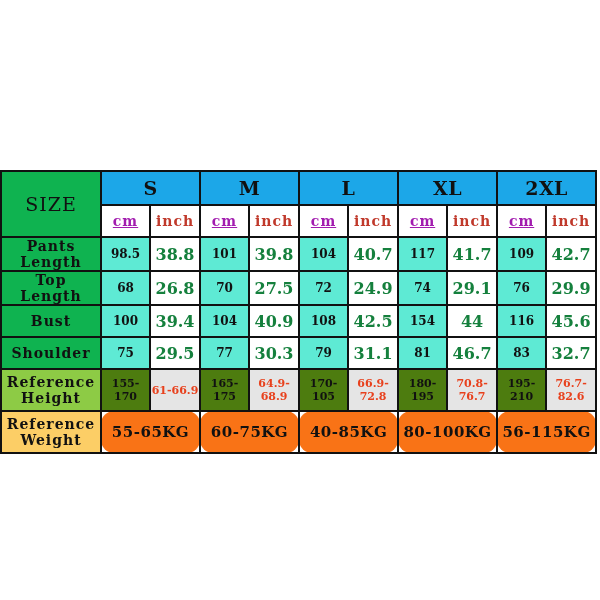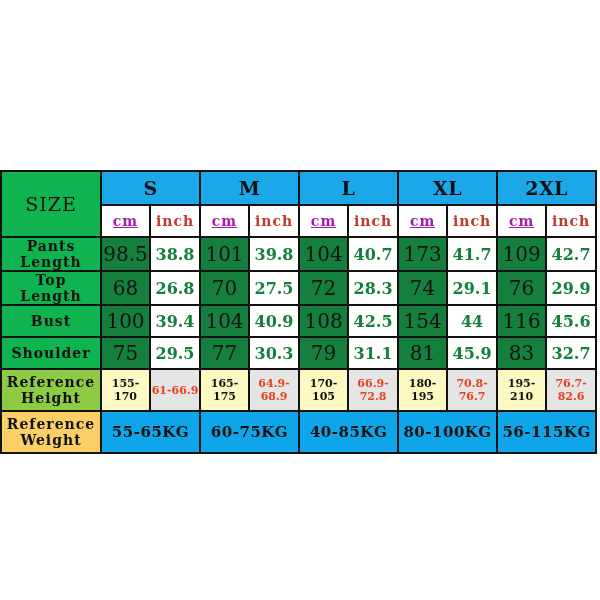--- a/index.html
+++ b/index.html
@@ -84,58 +84,59 @@
     background: #8DCB45;
     line-height: 1.15;
   }
   td.row-label.orange {
     background: #FCCE66;
     line-height: 1.15;
   }
 
   
   td.val-cm {
-    background: #15803d;
-    color: #111111;
-    font-size: 20px;
-    font-weight: normal;
+    background: #5eead4;
+    color: #111111;
+    font-size: 12px;
+    font-weight: bold;
     height: 30px;
   }
   td.val-in {
     background: #ffffff;
     color: #15803d;
     font-size: 16px;
     font-weight: bold;
     height: 30px;
   }
 
   
   td.ref-h-cm {
-    background: #fef9c3;
+    background: #4d7c0f;
     color: #111111;
     font-size: 11px;
     font-weight: bold;
     height: 40px;
   }
   td.ref-h-in {
     background: #e5e5e5;
     color: #E8401C;
     font-size: 11px;
     font-weight: bold;
     height: 40px;
   }
 
   
   td.ref-w {
-    background: #0ea5e9;
+    background: #f97316;
     color: #111111;
     font-size: 15px;
     font-weight: bold;
     letter-spacing: 0.5px;
     height: 40px;
+    border-radius: 13px;
   }
 </style>
 </head>
 <body>
 
 <div id="chart-wrap">
   <table class="size-chart">
     <colgroup>
       <col class="c-label">
       <col class="c-cm">
@@ -174,34 +175,34 @@
       </tr>
 
       <tr>
         <td class="row-label">Pants Length</td>
         <td class="val-cm">98.5</td>
         <td class="val-in">38.8</td>
         <td class="val-cm">101</td>
         <td class="val-in">39.8</td>
         <td class="val-cm">104</td>
         <td class="val-in">40.7</td>
-        <td class="val-cm">173</td>
+        <td class="val-cm">117</td>
         <td class="val-in">41.7</td>
         <td class="val-cm">109</td>
         <td class="val-in">42.7</td>
       </tr>
 
       <tr>
         <td class="row-label">Top Length</td>
         <td class="val-cm">68</td>
         <td class="val-in">26.8</td>
         <td class="val-cm">70</td>
         <td class="val-in">27.5</td>
         <td class="val-cm">72</td>
-        <td class="val-in">28.3</td>
+        <td class="val-in">24.9</td>
         <td class="val-cm">74</td>
         <td class="val-in">29.1</td>
         <td class="val-cm">76</td>
         <td class="val-in">29.9</td>
       </tr>
 
       <tr>
         <td class="row-label">Bust</td>
         <td class="val-cm">100</td>
         <td class="val-in">39.4</td>
@@ -217,21 +218,21 @@
 
       <tr>
         <td class="row-label">Shoulder</td>
         <td class="val-cm">75</td>
         <td class="val-in">29.5</td>
         <td class="val-cm">77</td>
         <td class="val-in">30.3</td>
         <td class="val-cm">79</td>
         <td class="val-in">31.1</td>
         <td class="val-cm">81</td>
-        <td class="val-in">45.9</td>
+        <td class="val-in">46.7</td>
         <td class="val-cm">83</td>
         <td class="val-in">32.7</td>
       </tr>
 
       <tr>
         <td class="row-label lightgreen">
           <div>Reference</div>
           <div>Height</div>
         </td>
         <td class="ref-h-cm">155-170</td>

